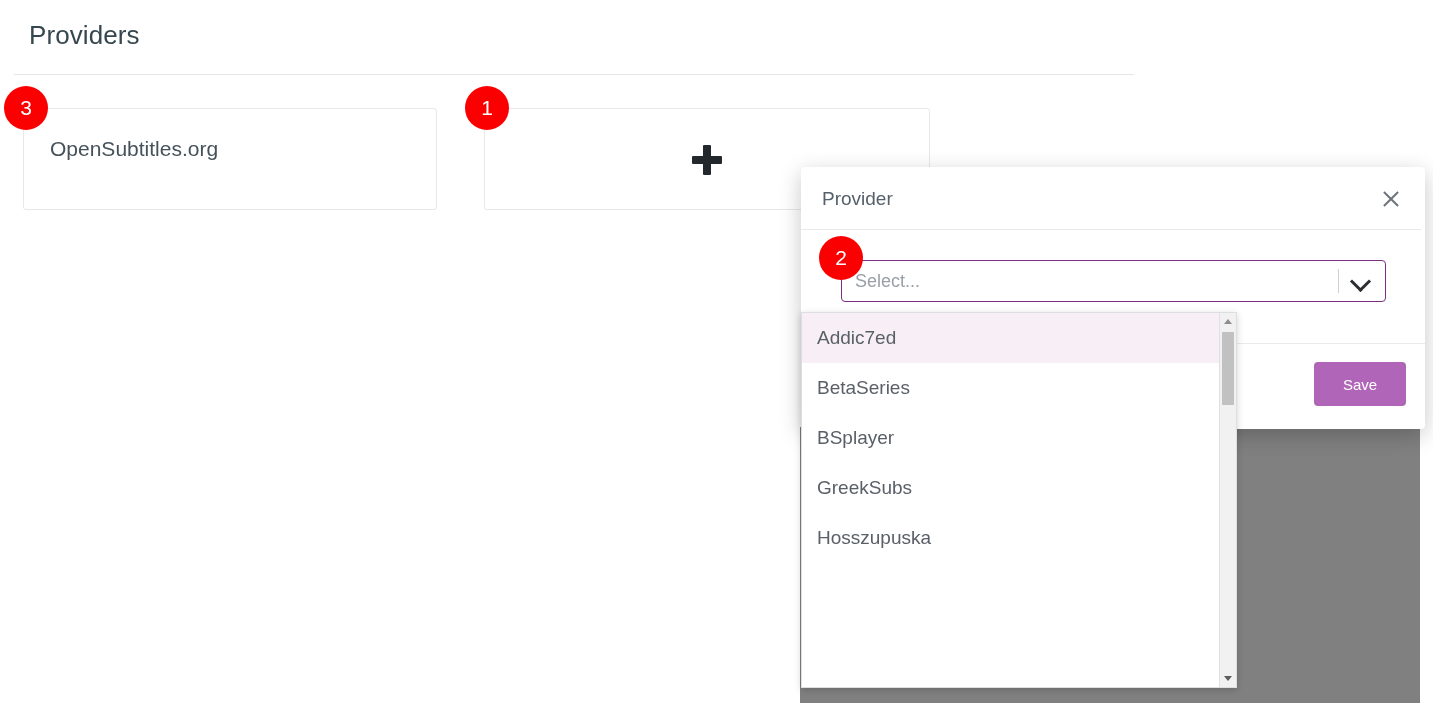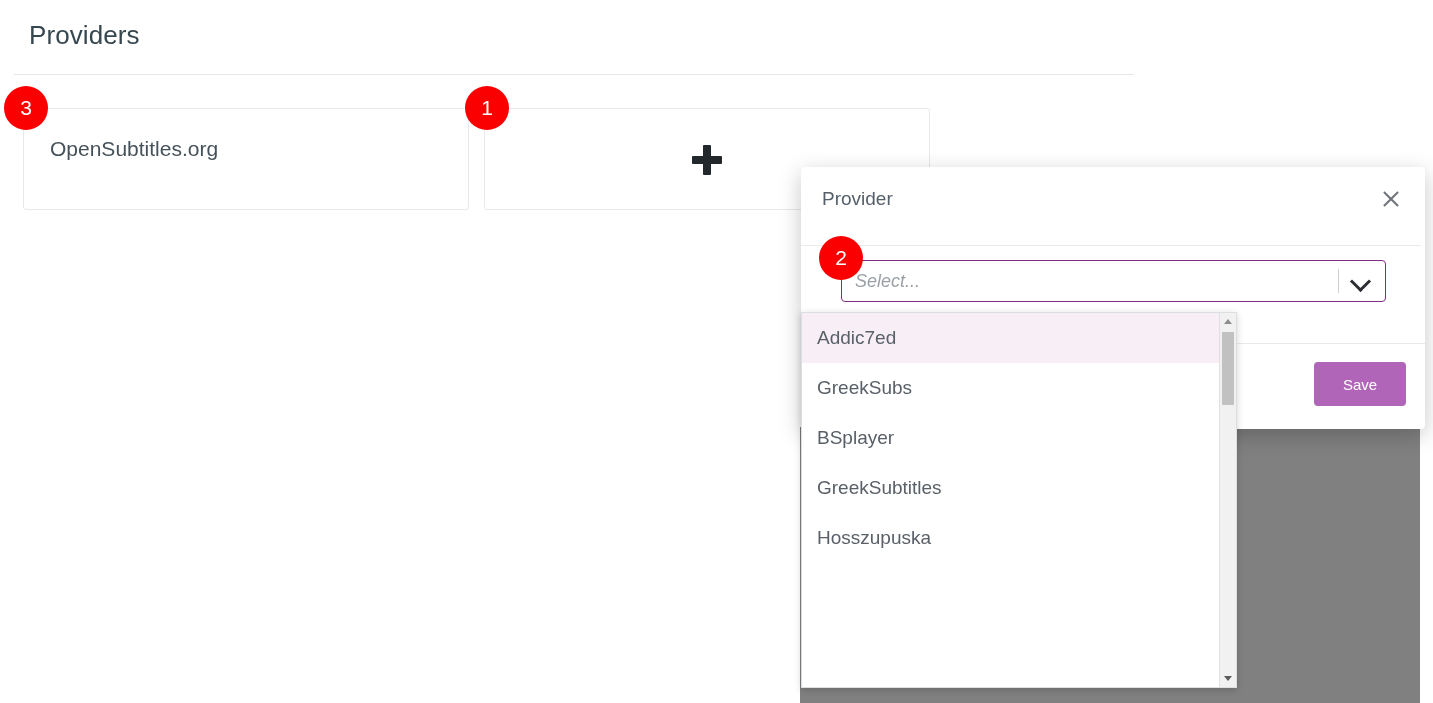--- a/index.html
+++ b/index.html
@@ -42,21 +42,21 @@
     position: absolute;
     top: 108px;
     height: 102px;
     background: #ffffff;
     border: 1px solid #e6e8ea;
     border-radius: 3px;
     box-sizing: border-box;
   }
   .card-existing {
     left: 23px;
-    width: 446px;
+    width: 414px;
   }
   .card-add {
     left: 484px;
     width: 446px;
     display: flex;
     align-items: center;
     justify-content: center;
   }
   .card-label {
     position: absolute;
@@ -112,21 +112,21 @@
     background: #ffffff;
     border-radius: 4px;
     box-shadow: 0 6px 22px rgba(0,0,0,0.22);
     box-sizing: border-box;
   }
   .dialog-header {
     position: absolute;
     left: 0;
     top: 0;
     right: 4px;
-    height: 79px;
+    height: 63px;
     border-bottom: 1px solid #e8eaec;
     box-sizing: border-box;
   }
   .dialog-title {
     position: absolute;
     left: 21px;
     top: 21px;
     font-size: 19px;
     font-weight: 400;
     color: #55606a;
@@ -180,21 +180,20 @@
   .select-control {
     position: absolute;
     left: 841px;
     top: 260px;
     width: 545px;
     height: 42px;
     background: #ffffff;
     border: 1px solid #7d2f7f;
     border-radius: 4px;
     box-sizing: border-box;
-    font-style: italic;
   }
   .select-placeholder {
     position: absolute;
     left: 13px;
     top: 10px;
     font-size: 18px;
     color: #9aa0a6;
   }
   .select-divider {
     position: absolute;
@@ -350,23 +349,23 @@
 
 <div class="select-control">
   <span class="select-placeholder">Select...</span>
   <span class="select-divider"></span>
   <span class="select-chevron"></span>
 </div>
 
 <div class="dropdown">
   <div class="dropdown-list">
       <div class="dropdown-option is-highlighted">Addic7ed</div>
+      <div class="dropdown-option">BetaSeries</div>
+      <div class="dropdown-option">BSplayer</div>
       <div class="dropdown-option">GreekSubs</div>
-      <div class="dropdown-option">BSplayer</div>
-      <div class="dropdown-option">GreekSubtitles</div>
       <div class="dropdown-option">Hosszupuska</div>
     </div>
   <div class="dropdown-scrollbar">
     <span class="sb-arrow sb-arrow-up"></span>
     <span class="sb-thumb"></span>
     <span class="sb-arrow sb-arrow-down"></span>
   </div>
 </div>
 
 <div class="badge badge-3">3</div>

